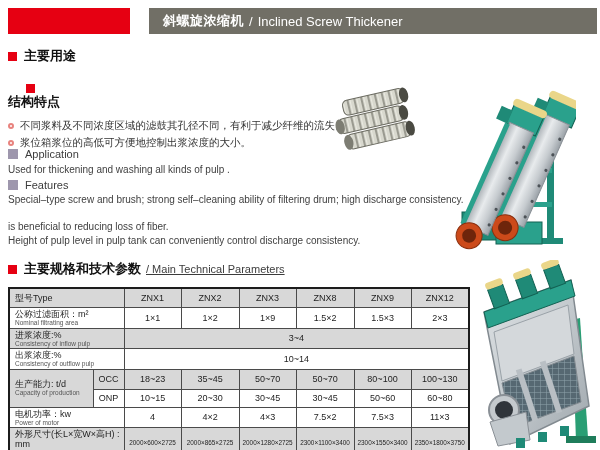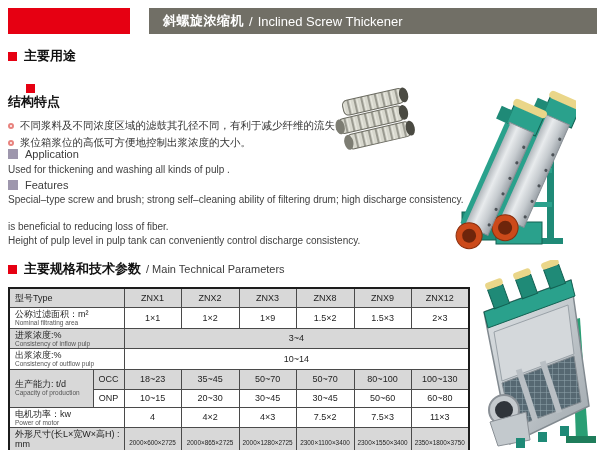--- a/index.html
+++ b/index.html
@@ -23,21 +23,21 @@
   .sq-gray { width:10px; height:10px; background:#9e97ad; margin-right:7px; flex:0 0 auto; }
   .h-en { display:flex; align-items:center; font-size:11px; color:#3c3c3c; }
   .body-zh { font-size:10.5px; color:#333; }
   .body-en { font-size:10px; color:#3f3f3f; }
   .bullet-line { display:flex; align-items:center; font-size:10.5px; color:#333; }
   .ring {
     width:6px; height:6px; border:2px solid #e8837e; border-radius:50%;
     background:#fff; margin-right:6px; flex:0 0 auto;
   }
   .feat-line { font-size:10px; color:#3f3f3f; line-height:13.5px; }
-  .specs-h .en-part { font-weight:normal; font-size:11px; color:#3c3c3c; margin-left:5px; }
+  .specs-h .en-part { font-weight:normal; font-size:11px; color:#3c3c3c; margin-left:5px;text-decoration:underline; }
   
   table.specs {
     position:absolute; left:8px; top:287px; width:460px;
     border-collapse:collapse; table-layout:fixed;
     border:2px solid #1c1c1c;
   }
   table.specs td { border:1px solid #4a4a4a; text-align:center; vertical-align:middle;
     font-size:9px; color:#1e1e1e; padding:1px 3px; background:#fff; overflow:hidden; }
   table.specs tr.gray td { background:#d8d8d8; }
   td.lbl { text-align:left !important; padding-left:5px !important; }

